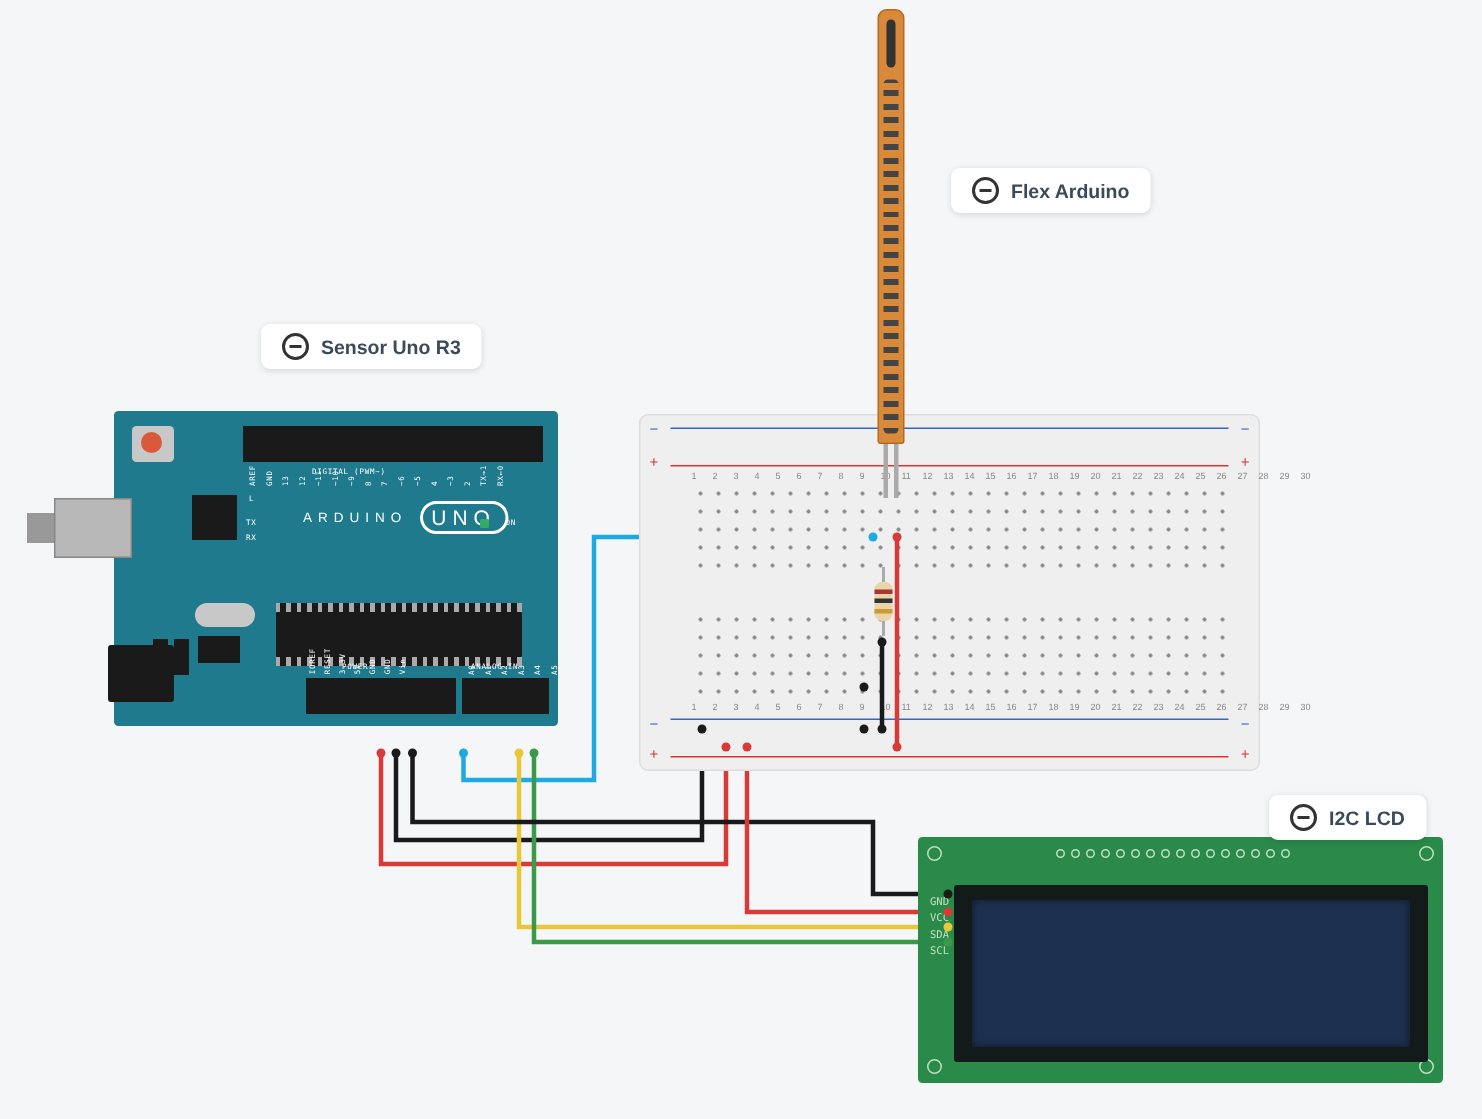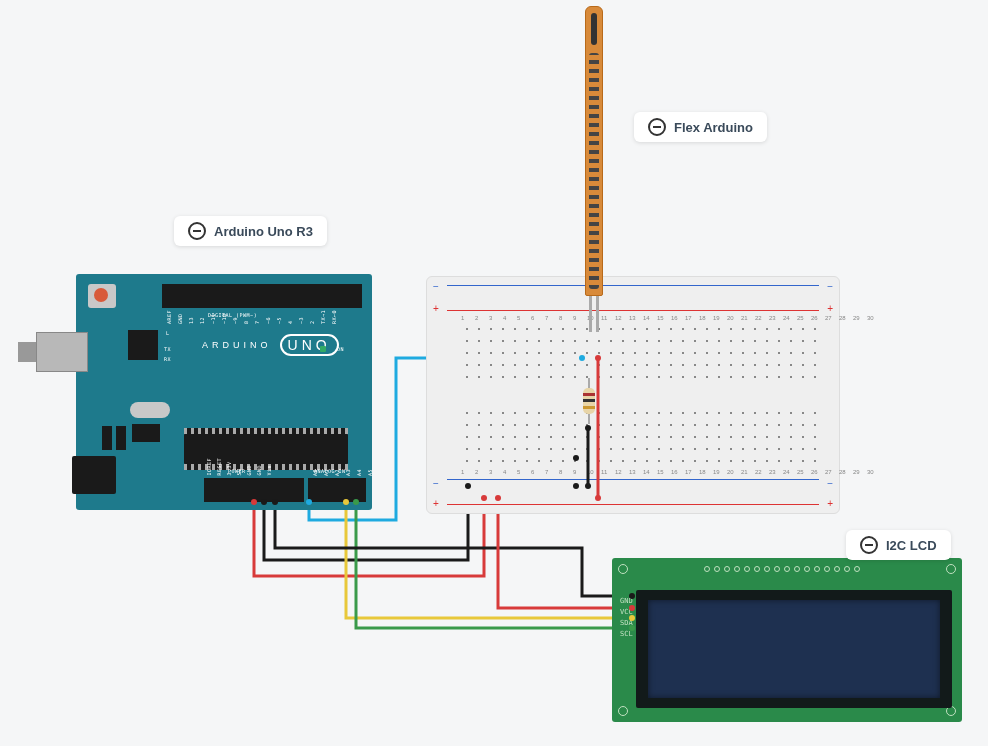--- a/index.html
+++ b/index.html
@@ -42,21 +42,21 @@
     height: 2px;
     background: #333;
   }
 
   
   .arduino {
     position: absolute;
     left: 76px;
     top: 274px;
     width: 296px;
-    height: 236px;
+    height: 210px;
     background: #1e7a8c;
     border-radius: 3px;
     z-index: 20;
   }
   .arduino .usb-port {
     position: absolute;
     left: -40px;
     top: 58px;
     width: 52px;
     height: 40px;
@@ -366,21 +366,21 @@
   }
   svg.wires-top {
     z-index: 30;
   }
 </style>
 </head>
 <body>
 
 <div class="component-label" style="left:174px;top:216px">
   <span class="minus-icon"></span>
-  <span>Arduino Uno R3</span>
+  <span>Sensor Uno R3</span>
 </div>
 <div class="component-label" style="left:634px;top:112px">
   <span class="minus-icon"></span>
   <span>Flex Arduino</span>
 </div>
 <div class="component-label" style="left:846px;top:530px">
   <span class="minus-icon"></span>
   <span>I2C LCD</span>
 </div>
 

